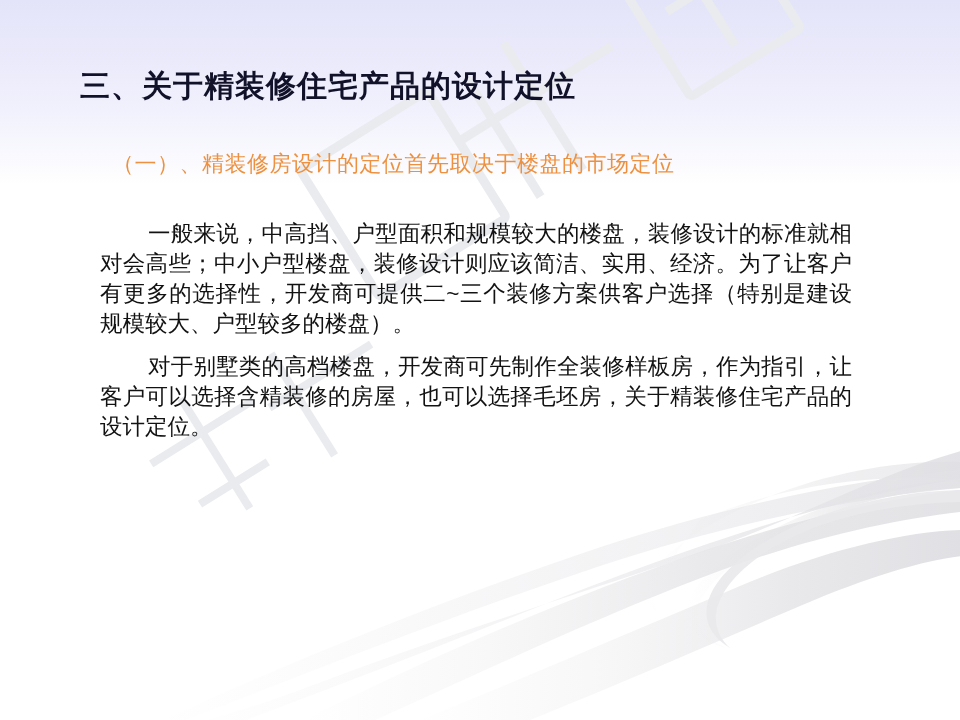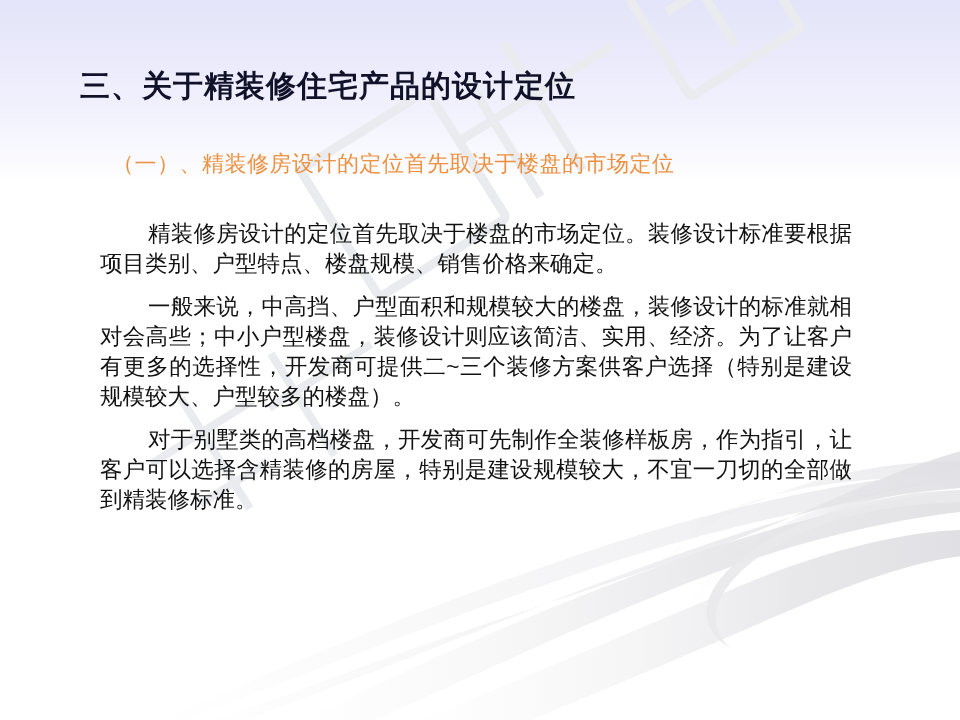--- a/index.html
+++ b/index.html
@@ -206,19 +206,18 @@
     </g>
   </svg>
 
   <div class="content">
 
     <div class="slide-title">三、关于精装修住宅产品的设计定位</div>
 
     <div class="slide-subtitle">（一）、精装修房设计的定位首先取决于楼盘的市场定位</div>
 
     <div class="body-block">
-      <p class="para">精装修房设计的定位首先取决于楼盘的市场定位。装修设计标准要根据项目类别、户型特点、楼盘规模、销售价格来确定。</p>
       <p class="para">一般来说，中高挡、户型面积和规模较大的楼盘，装修设计的标准就相对会高些；中小户型楼盘，装修设计则应该简洁、实用、经济。为了让客户有更多的选择性，开发商可提供二~三个装修方案供客户选择（特别是建设规模较大、户型较多的楼盘）。</p>
-      <p class="para">对于别墅类的高档楼盘，开发商可先制作全装修样板房，作为指引，让客户可以选择含精装修的房屋，特别是建设规模较大，不宜一刀切的全部做到精装修标准。</p>
+      <p class="para">对于别墅类的高档楼盘，开发商可先制作全装修样板房，作为指引，让客户可以选择含精装修的房屋，也可以选择毛坯房，关于精装修住宅产品的设计定位。</p>
     </div>
 
   </div>
 </div>
 
 </body></html>

